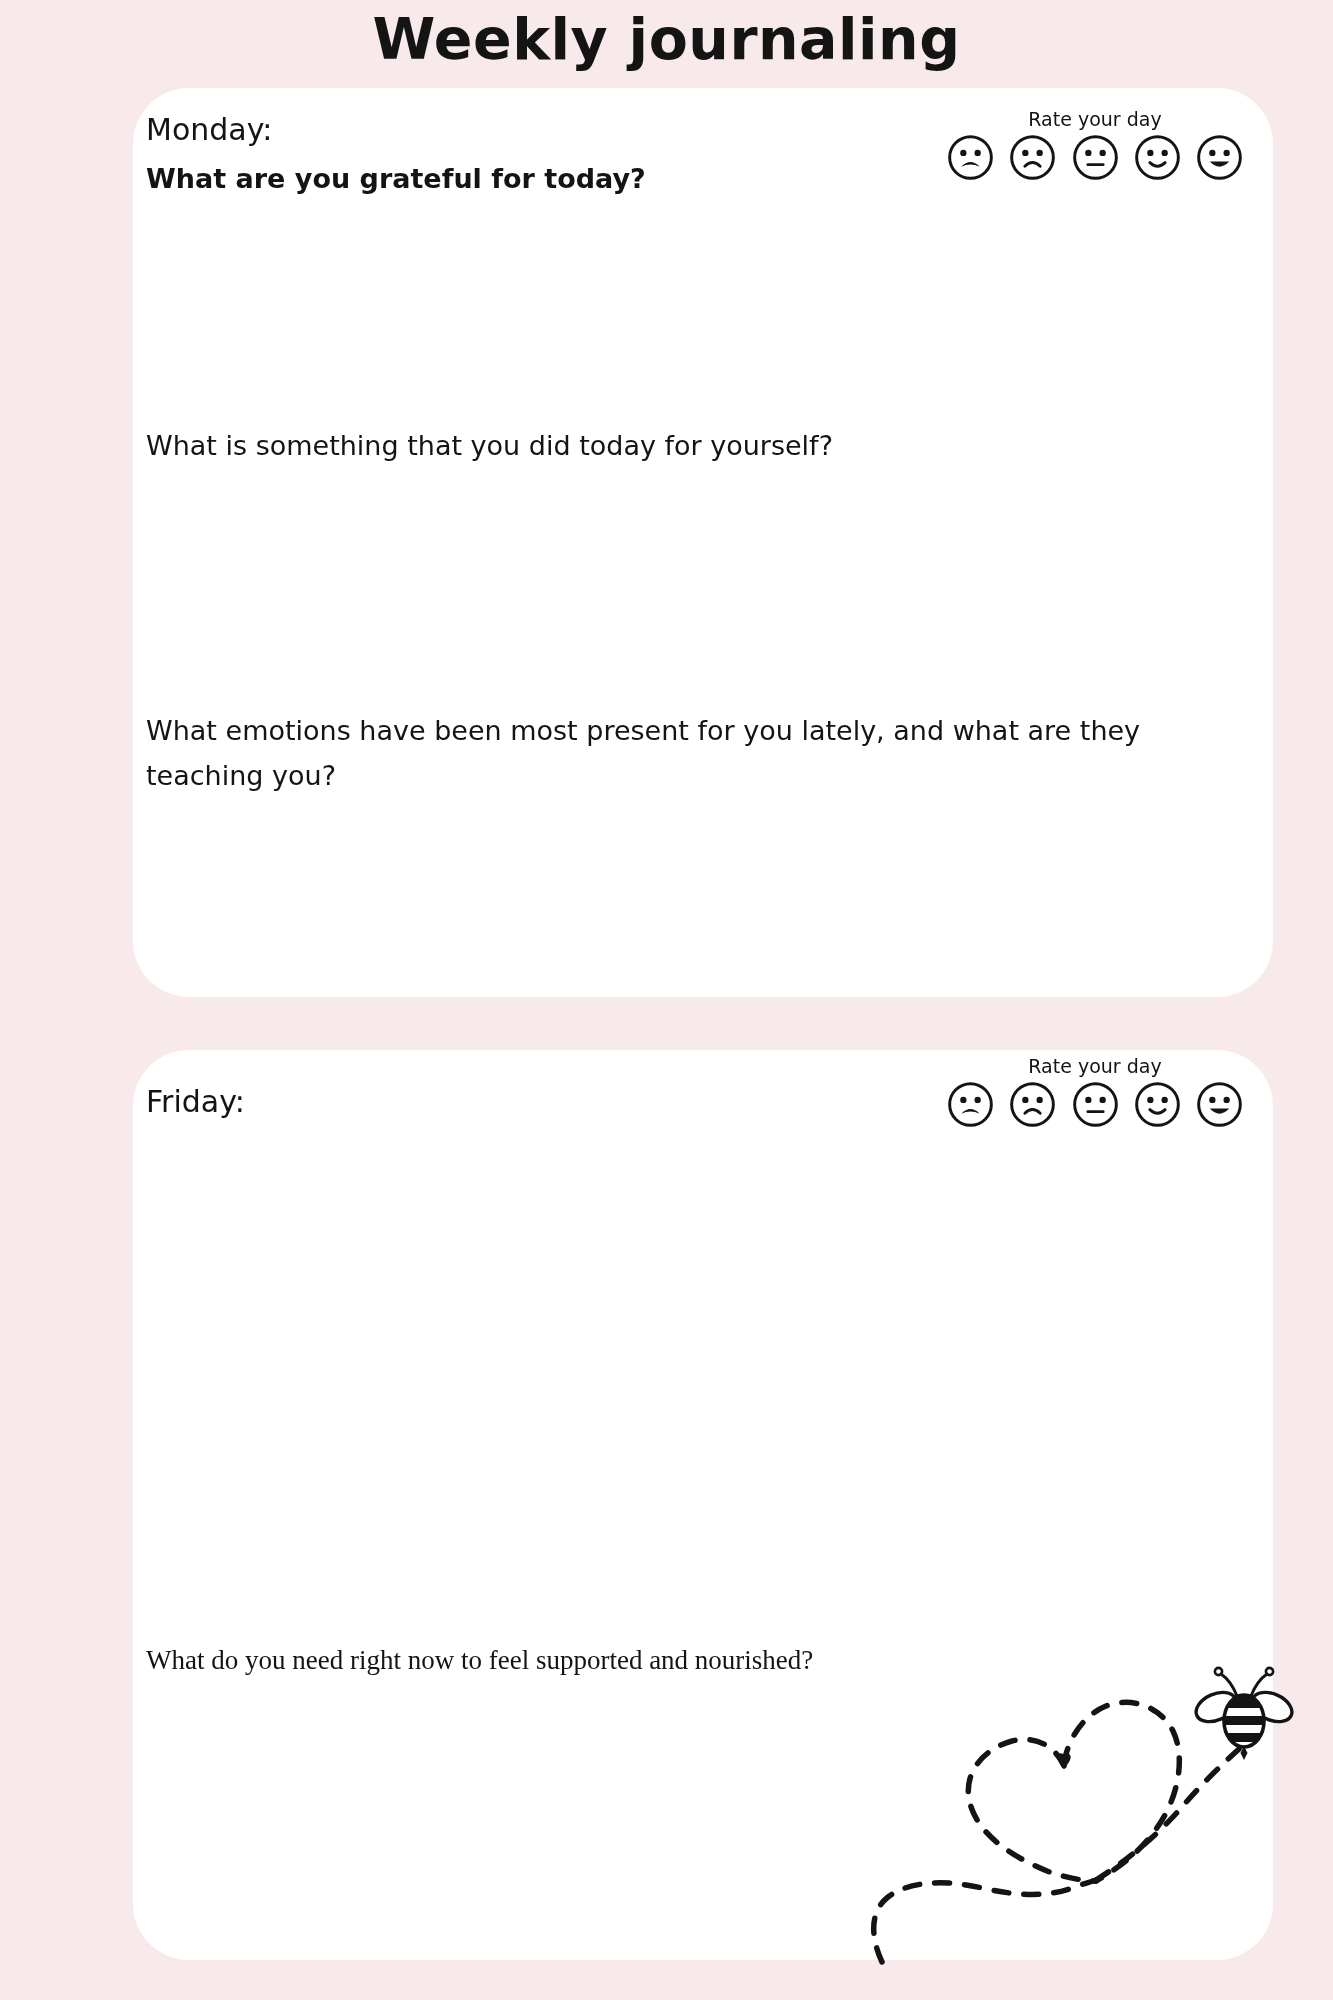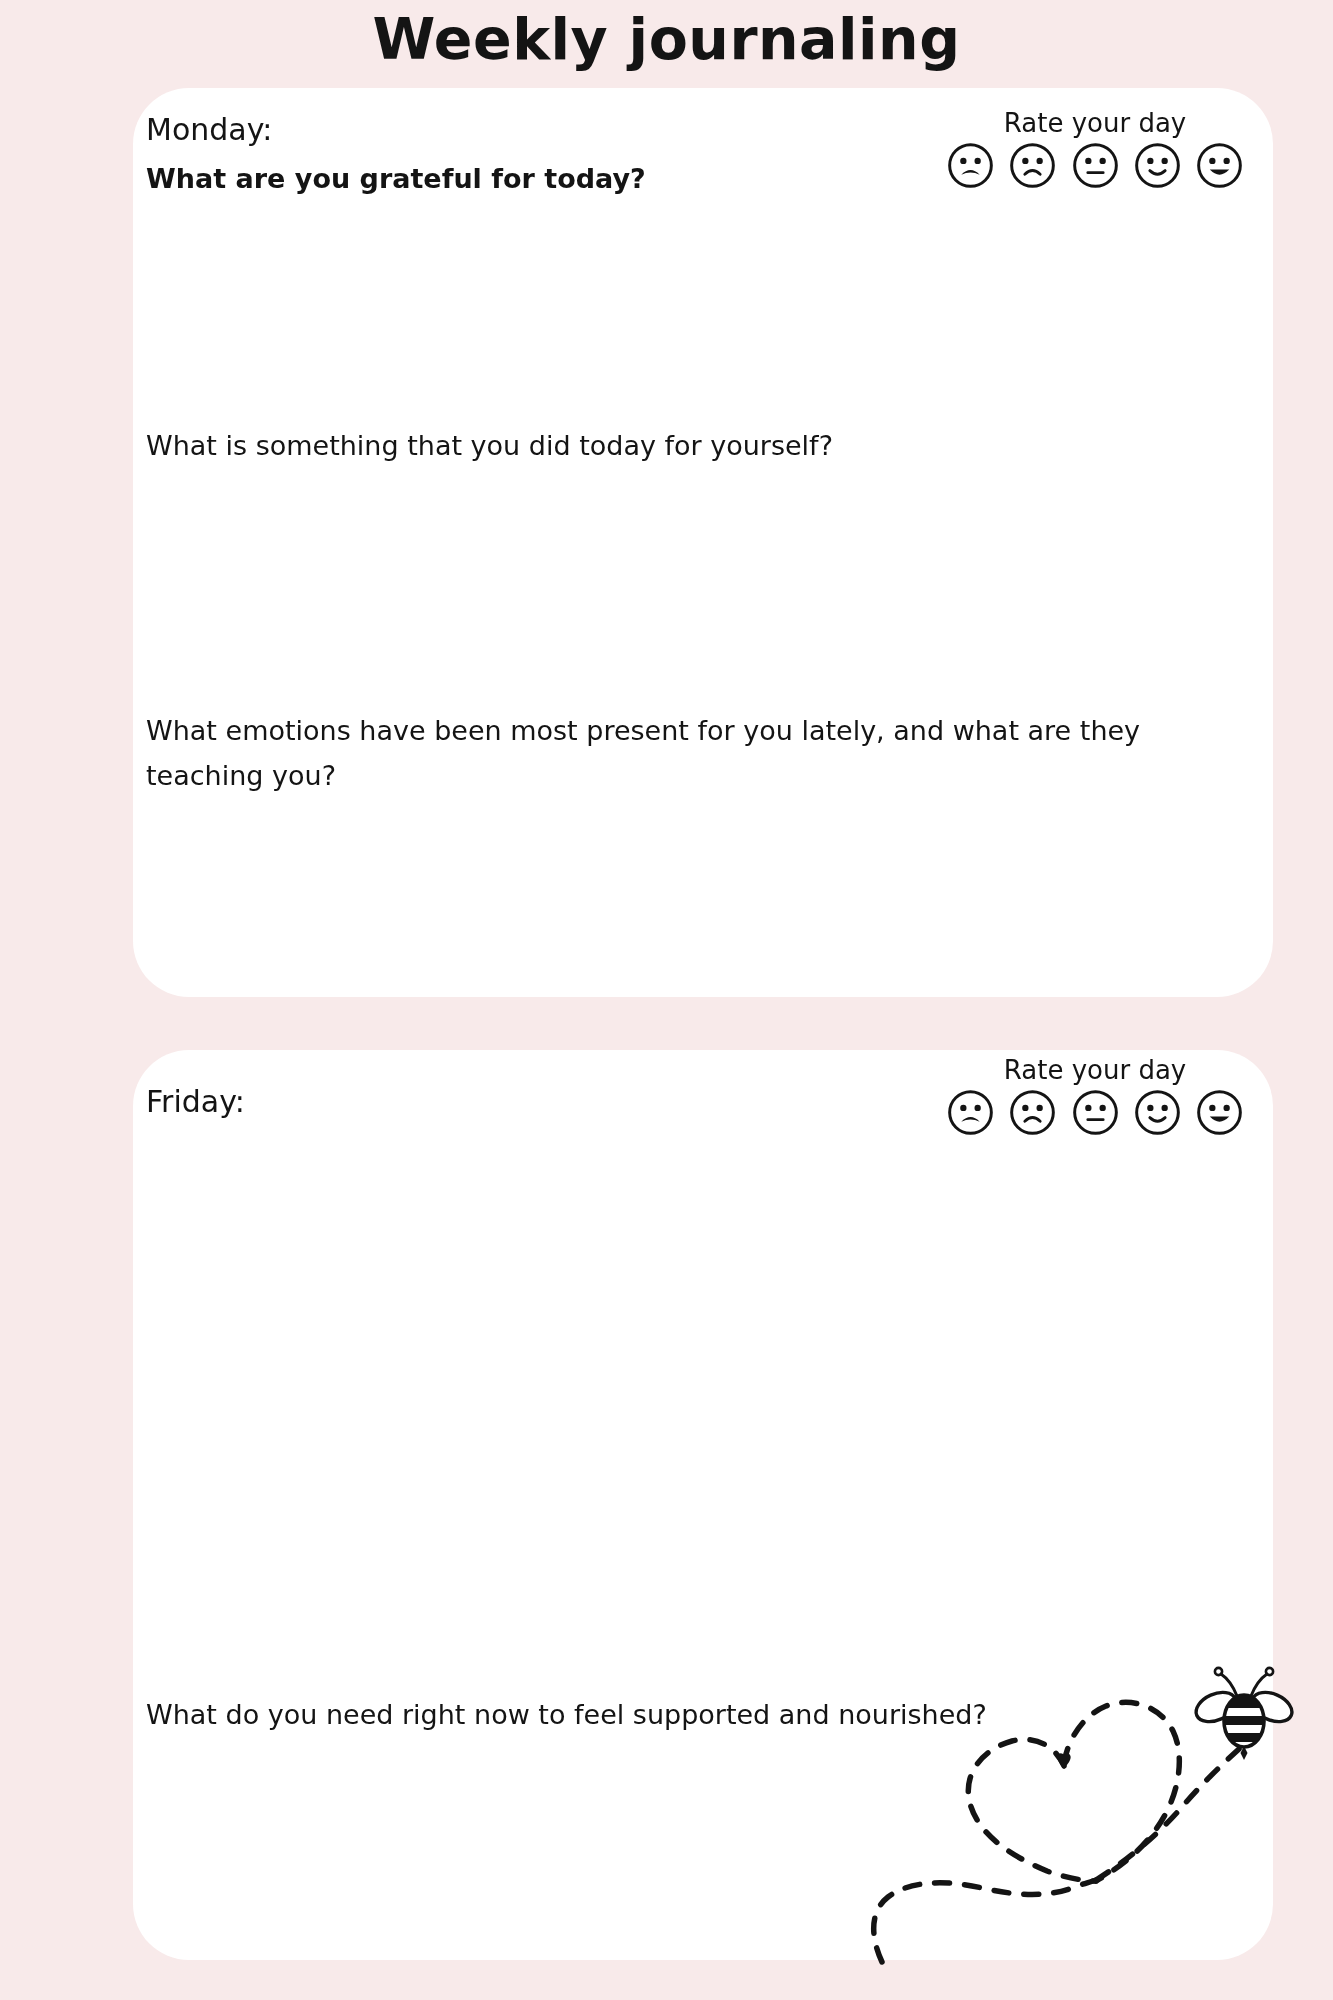--- a/index.html
+++ b/index.html
@@ -22,34 +22,34 @@
     background:var(--card,#ffffff);
     border-radius:56px;
   }
   #monday-card{top:88px;height:909px;}
   #tuesday-card{top:1050px;height:910px;}
   .rate{
     position:absolute;right:30px;text-align:center;width:296px;
   }
   #monday-card .rate{top:20px;}
   #tuesday-card .rate{top:5px;}
-  .rate-label{font-size:26px;font-weight:500;margin-bottom:4px;text-align:center;}
+  .rate-label{font-size:19px;font-weight:500;margin-bottom:4px;text-align:center;}
   .face-row{display:flex;justify-content:space-between;align-items:center;}
   .face{display:inline-block;width:47px;height:47px;cursor:pointer;}
   .face svg{display:block;width:100%;height:100%;}
   .day-name{position:absolute;left:13px;font-size:30px;font-weight:500;}
   .question{position:absolute;left:13px;font-size:27px;line-height:1.68;max-width:1045px;}
   #monday-card .day-name{top:24px;}
   #monday-card .q1{top:68px;font-weight:bold;}
   #monday-card .q2{top:335px;}
   #monday-card .q3{top:620px;}
   #tuesday-card .day-name{top:34px;}
   #tuesday-card .q1{top:79px;}
   #tuesday-card .q2{top:349px;}
-  #tuesday-card .q3{top:642px;}
+  #tuesday-card .q3{top:588px;font-family:Liberation Serif, serif;}
   .decor-layer{
     position:absolute;left:0;top:0;width:1333px;height:2000px;
     pointer-events:none;
   }
 </style>
 </head>
 <body style="--bg: #f8eaea; --card: #ffffff; --ink: #141414;">
 
 <h1 class="page-title">Weekly journaling</h1>
 

